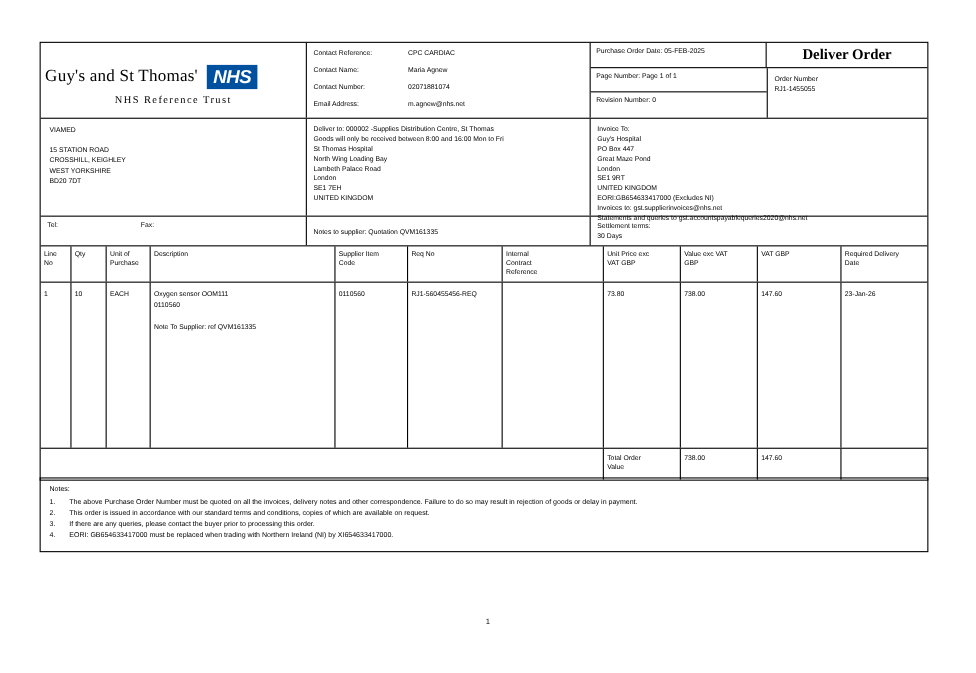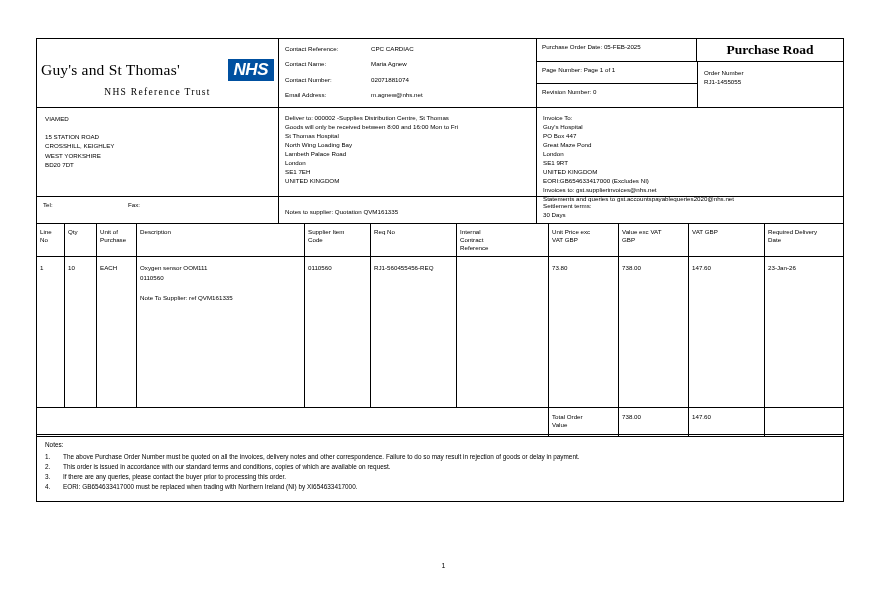--- a/index.html
+++ b/index.html
@@ -37,21 +37,21 @@
   
   .hdr { height: 68px; }
   .logo-cell {
     width: 242px;
     padding: 6px 4px 2px 4px;
     text-align: center;
   }
   .logo-wrap {
     display: flex;
     align-items: center;
-    justify-content: space-between;
+    justify-content: flex-start;
     gap: 8px;
     margin-top: 14px;
   }
   .trust-name {
     font-size: 15.5px;
     letter-spacing: .2px;
     font-family: "Liberation Serif", serif;
     white-space: nowrap;
   }
   .nhs-box {
@@ -223,21 +223,21 @@
           <span class="lbl">Email Address:</span><span>m.agnew@nhs.net</span>
         </div>
       </div>
 
       <div class="cell po-right">
         <div class="po-top bb">
           <div class="cell po-date br">
             <span>Purchase Order Date:</span>
             <span>05-FEB-2025</span>
           </div>
-          <div class="cell po-title">Purchase Road</div>
+          <div class="cell po-title">Deliver Order</div>
         </div>
         <div class="po-mid">
           <div class="po-mid-left br">
             <div class="cell po-pg bb">
               <span>Page Number:</span>
               <span>Page 1 of 1</span>
             </div>
             <div class="cell po-rev">
               <span>Revision Number:</span>
               <span>0</span>

